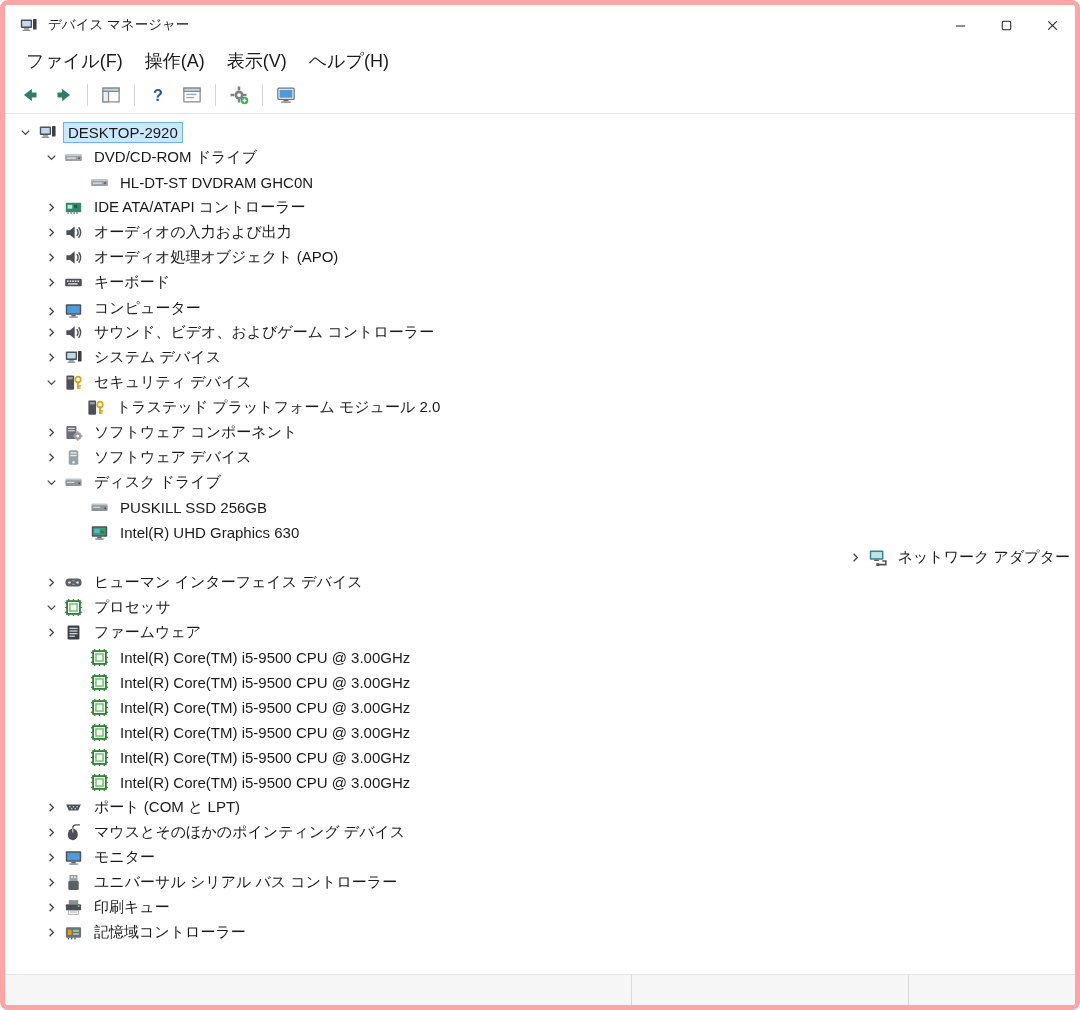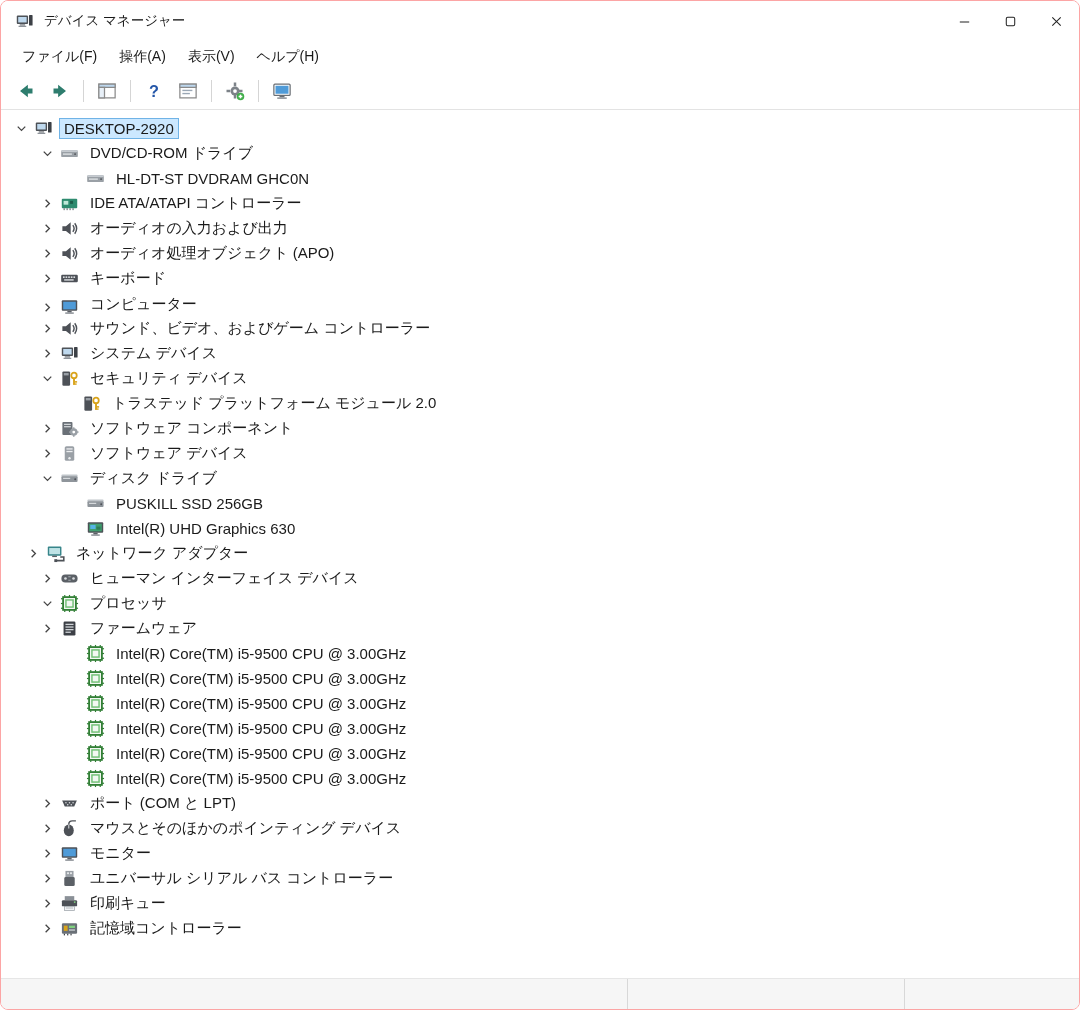--- a/index.html
+++ b/index.html
@@ -4,33 +4,33 @@
 <style>
   * { box-sizing: border-box; margin: 0; padding: 0; }
   html,body { width:1080px; height:1010px; }
   body {
     font-family: "Liberation Sans", "DejaVu Sans", sans-serif;
     background:#ffffff; color:#1a1a1a; cursor:default;
     -webkit-font-smoothing: antialiased;
   }
   .window {
     width:1080px; height:1010px; background:#ffffff;
-    border:1px solid #fca5a5; border-radius:8px; overflow:hidden;
+    border:5px solid #fca5a5; border-radius:8px; overflow:hidden;
     display:flex; flex-direction:column;
   }
   
   .titlebar { height:40px; flex:0 0 40px; display:flex; align-items:center; background:#ffffff; padding-left:14px; }
   .titlebar .title { font-size:13.5px; margin-left:10px; }
   .win-controls { margin-left:auto; display:flex; height:100%; }
   .wc { width:46px; height:100%; border:none; background:transparent; display:flex; align-items:center; justify-content:center; cursor:pointer; }
   .icon16 { width:15px; height:15px; display:inline-flex; }
   .icon16 svg { width:100%; height:100%; }
   
   .menubar { height:32px; flex:0 0 32px; display:flex; align-items:center; background:#ffffff; padding-left:10px; }
-  .menu-item { font-size:14px; padding:5px 11px; border-radius:3px;text-align:right; }
+  .menu-item { font-size:18px; padding:5px 11px; border-radius:3px;text-align:right; }
   
   .toolbar { height:37px; flex:0 0 37px; display:flex; align-items:center; background:#ffffff; padding-left:8px; border-bottom:1px solid #e3e3e3; }
   .tb-btn { border:none; background:transparent; padding:4px 6px; margin:0 1px; display:flex; align-items:center; border-radius:3px; cursor:pointer; }
   .icon20 { width:20px; height:20px; display:inline-flex; }
   .icon20 svg { width:100%; height:100%; }
   .tb-sep { width:1px; height:22px; background:#d5d5d5; margin:0 6px; display:inline-block; }
   
   .tree { flex:1 1 auto; overflow:hidden; background:#ffffff; padding-top:6px; }
   .tree-row { height:25px; display:flex; align-items:center; white-space:nowrap; }
   .twisty { width:25px; height:18px; display:inline-flex; align-items:center; justify-content:center; flex:0 0 25px; }
@@ -439,21 +439,21 @@
             <rect x="1.5" y="2.8" width="13" height="8.8" rx="0.8" fill="#4d5157"></rect>
             <rect x="2.7" y="4" width="10.6" height="6.4" fill="#3f9e6e"></rect>
             <rect x="3.6" y="5" width="4.5" height="3.4" fill="#55b4e5"></rect>
             <rect x="8.8" y="6.4" width="3.4" height="2.6" fill="#2e7d55"></rect>
             <rect x="6.2" y="11.6" width="3.6" height="1.4" fill="#5b6066"></rect>
             <rect x="4.4" y="13" width="7.2" height="1.1" fill="#7c8288"></rect>
           </svg>
         </span>
         <span class="tree-label">Intel(R) UHD Graphics 630</span>
       </div>
-      <div class="tree-row" style="padding-left: 20px;">
+      <div class="tree-row" style="padding-left: 43px; justify-content: flex-end;">
         <span class="twisty">
           <svg viewBox="0 0 16 16">
             <path d="M6 4 L10 8 L6 12" fill="none" stroke="#454545" stroke-width="1.4"></path>
           </svg>
         </span>
         <span class="icon18">
           <svg viewBox="0 0 16 16">
             <rect x="1.5" y="2.2" width="11.5" height="7.6" rx="0.8" fill="#37858a"></rect>
             <rect x="2.7" y="3.4" width="9.1" height="5.2" fill="#bfe3e6"></rect>
             <rect x="5.2" y="9.8" width="4" height="1.2" fill="#5b6066"></rect>

